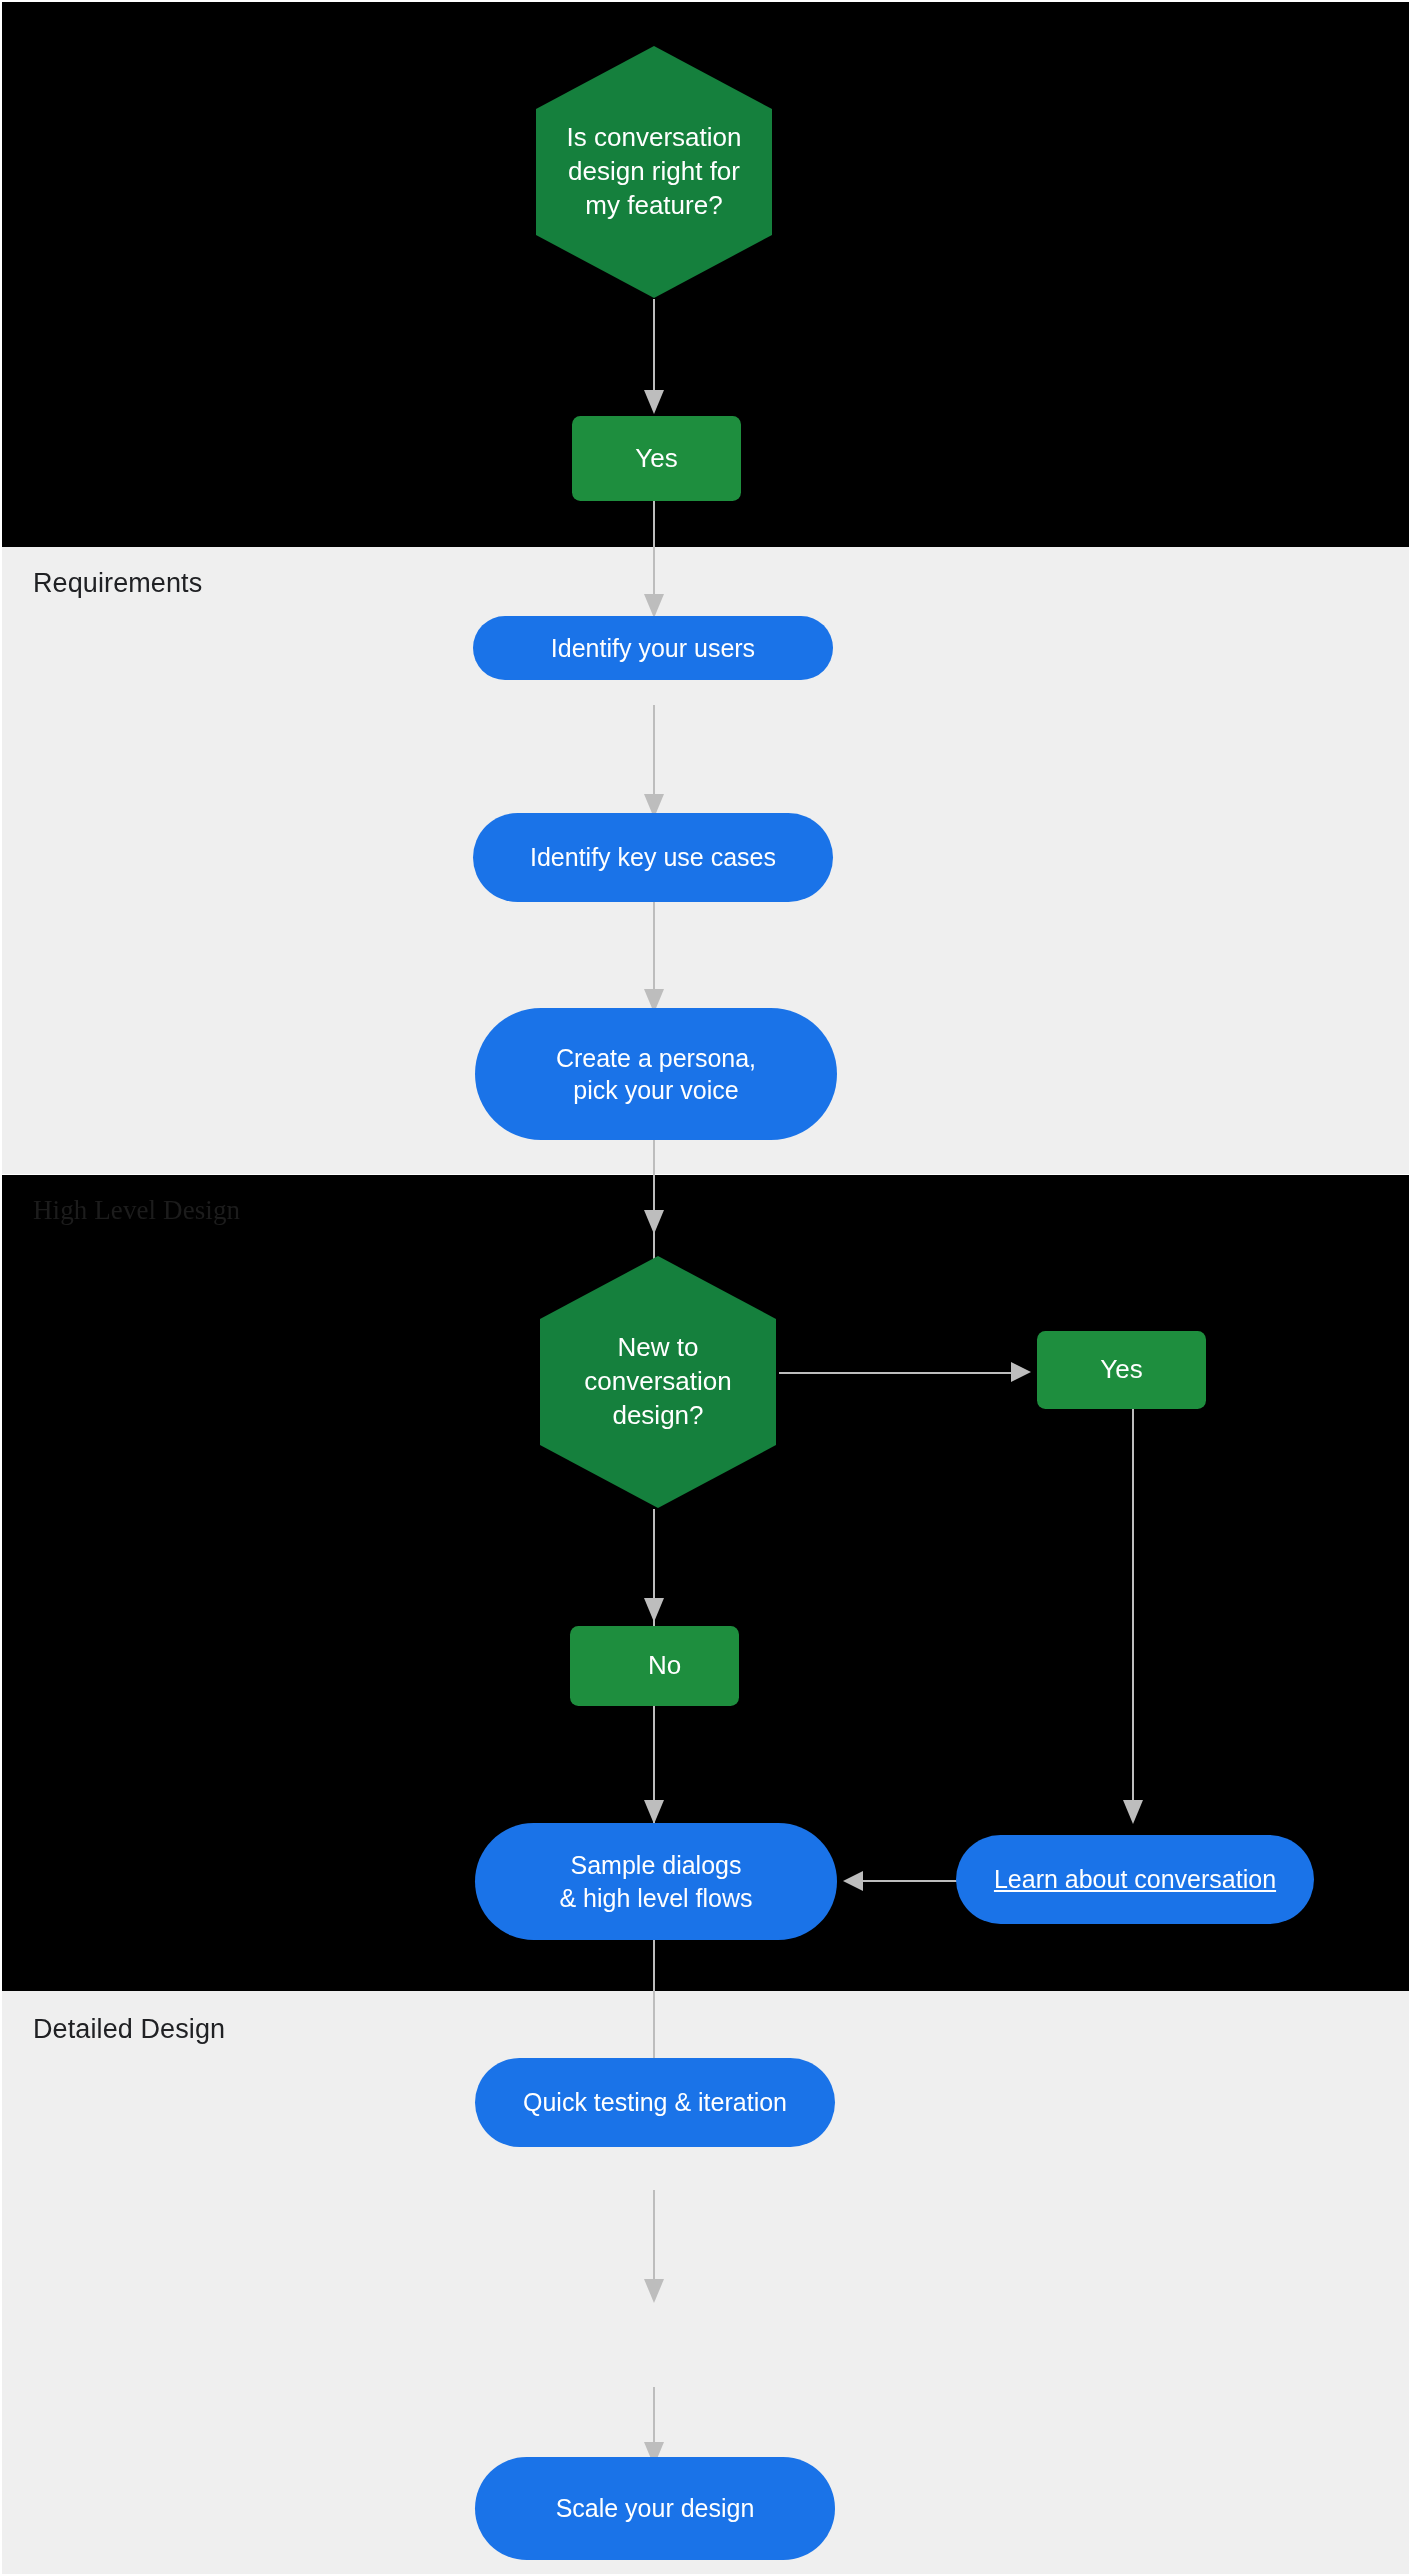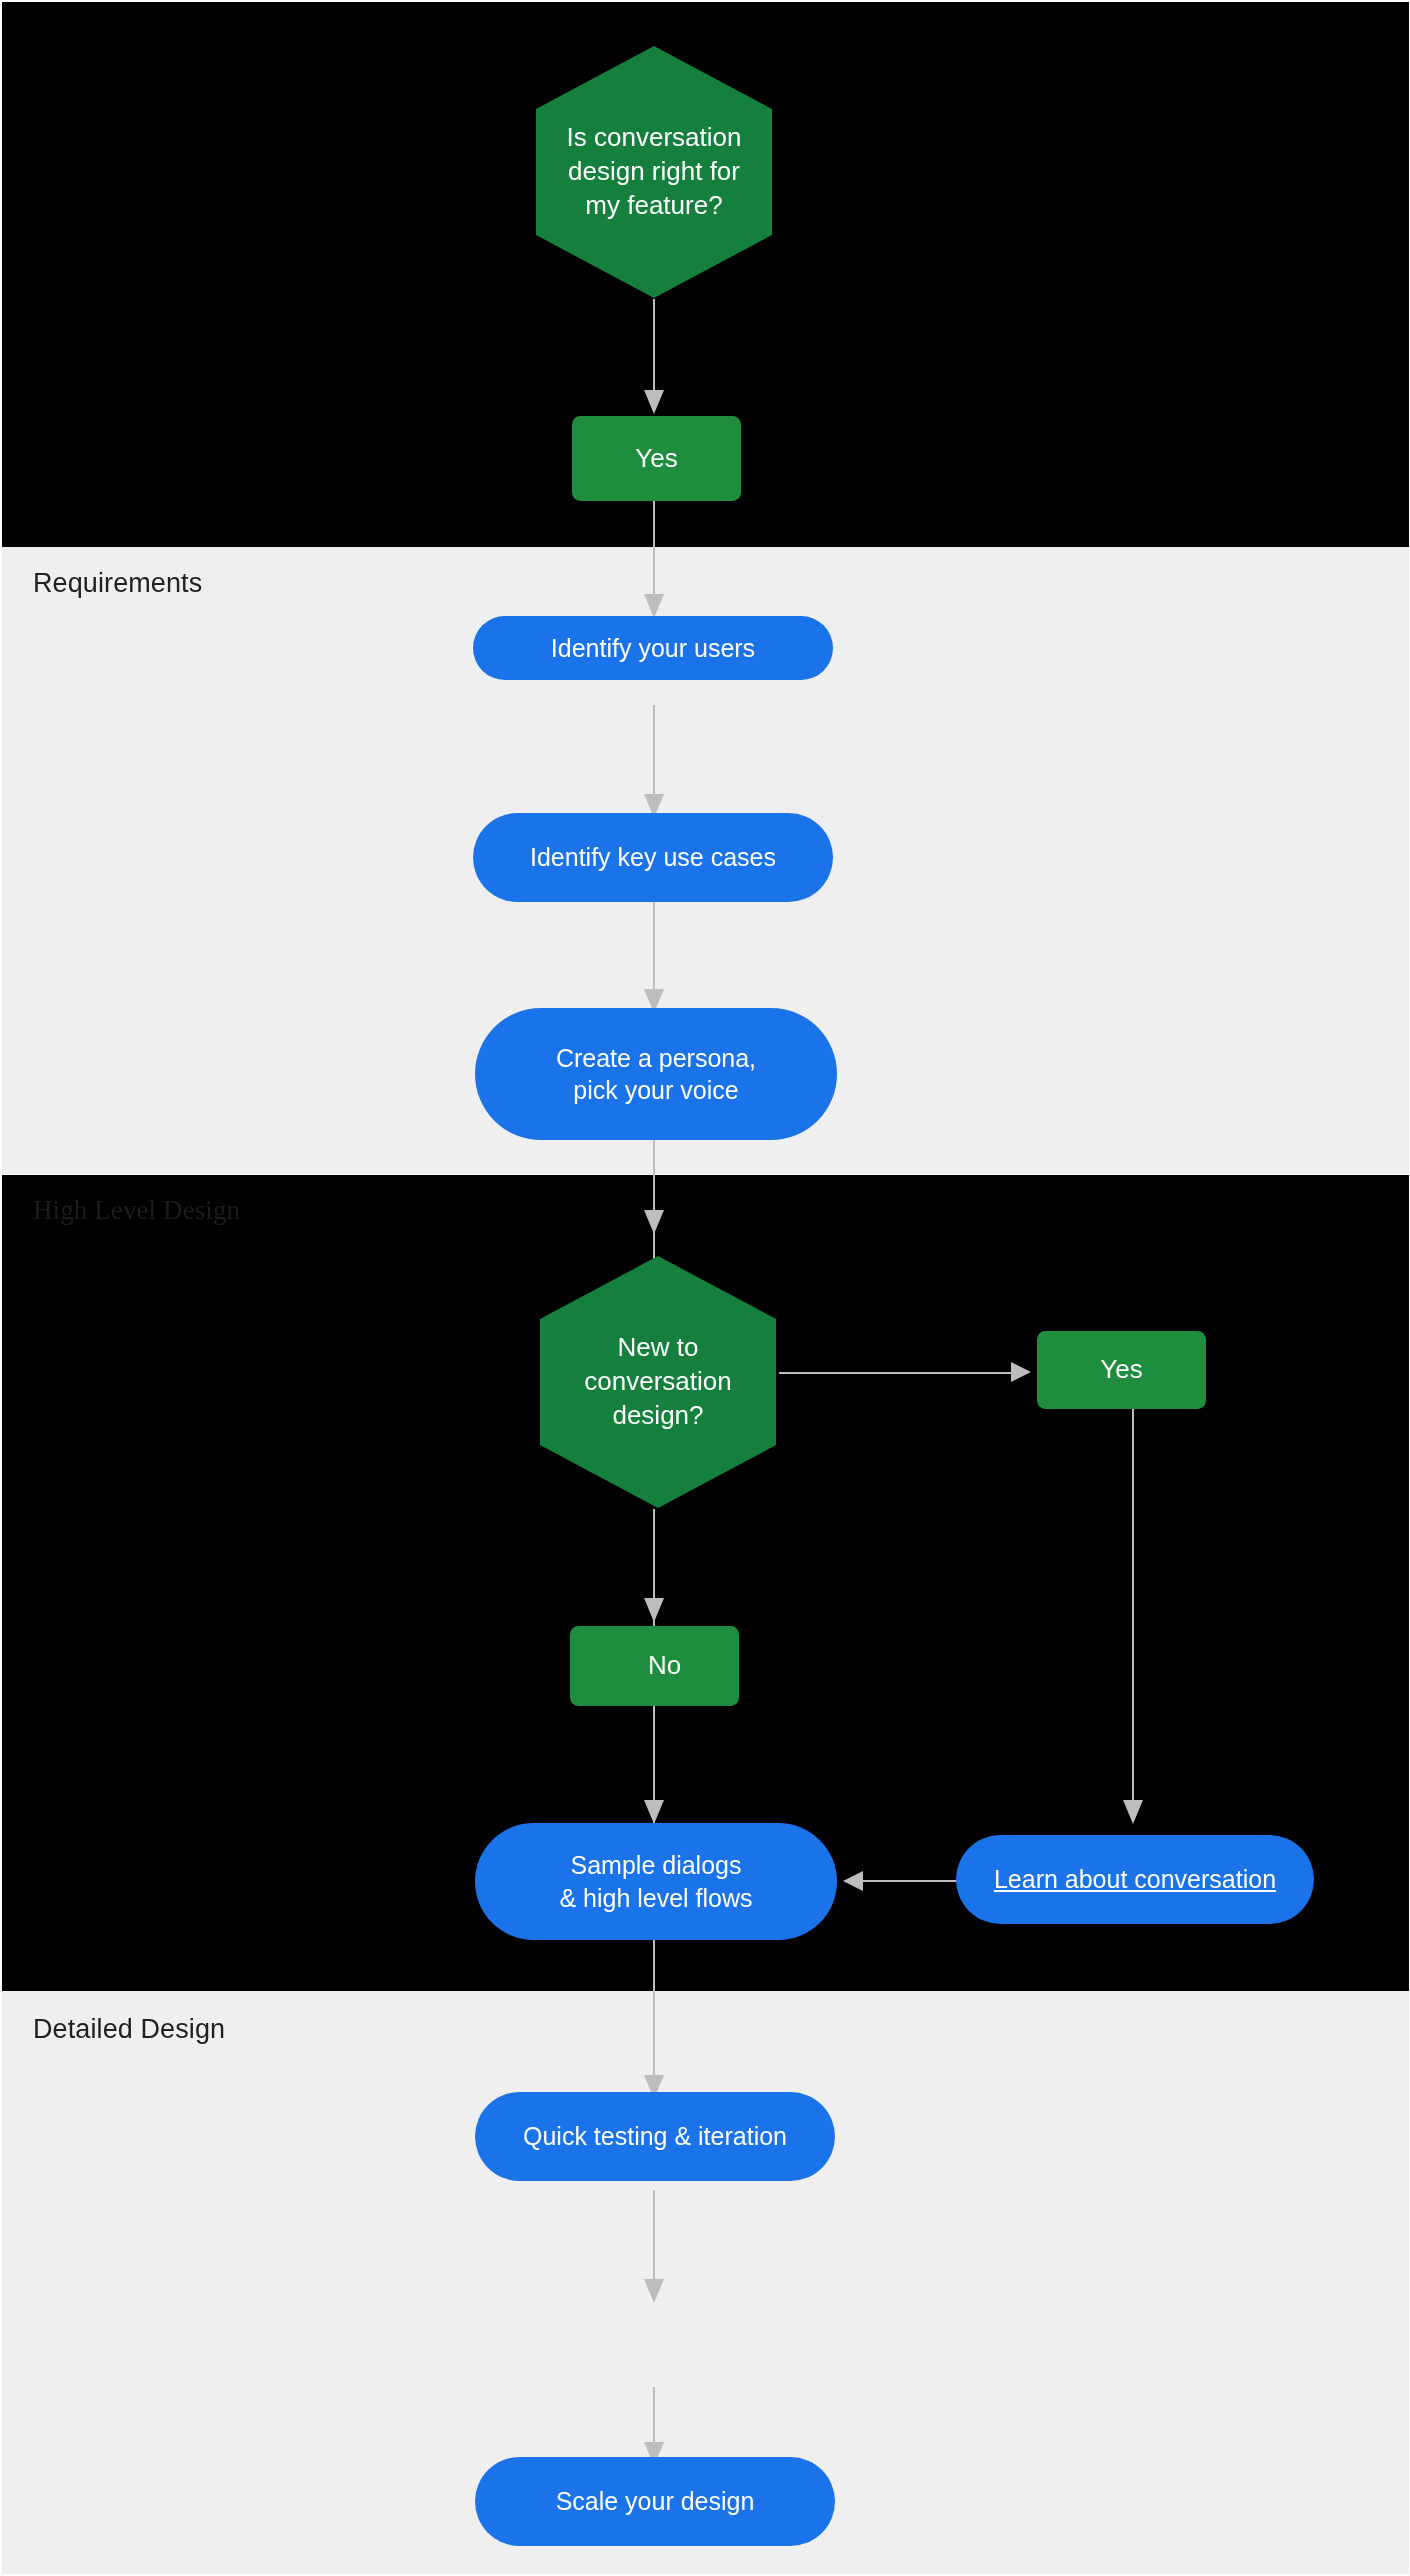--- a/index.html
+++ b/index.html
@@ -200,23 +200,23 @@
     <div>
       <span class="txt">Sample dialogs</span>
       <span class="txt">&amp; high level flows</span>
     </div>
   </div>
 
   <div class="node pill" style="left:956px;top:1835px;width:358px;height:89px;text-decoration:underline;">
     <span class="txt">Learn about conversation</span>
   </div>
 
-  <div class="node pill" style="left:475px;top:2058px;width:360px;height:89px;margin-top:34px;">
+  <div class="node pill" style="left:475px;top:2058px;width:360px;height:89px;">
     <span class="txt">Quick testing &amp; iteration</span>
   </div>
 
 
-  <div class="node pill" style="left:475px;top:2457px;width:360px;height:89px;">
+  <div class="node pill" style="left:475px;top:2457px;width:360px;height:103px;">
     <span class="txt">Scale your design</span>
   </div>
 
 </div>
 
 
 </body></html>

